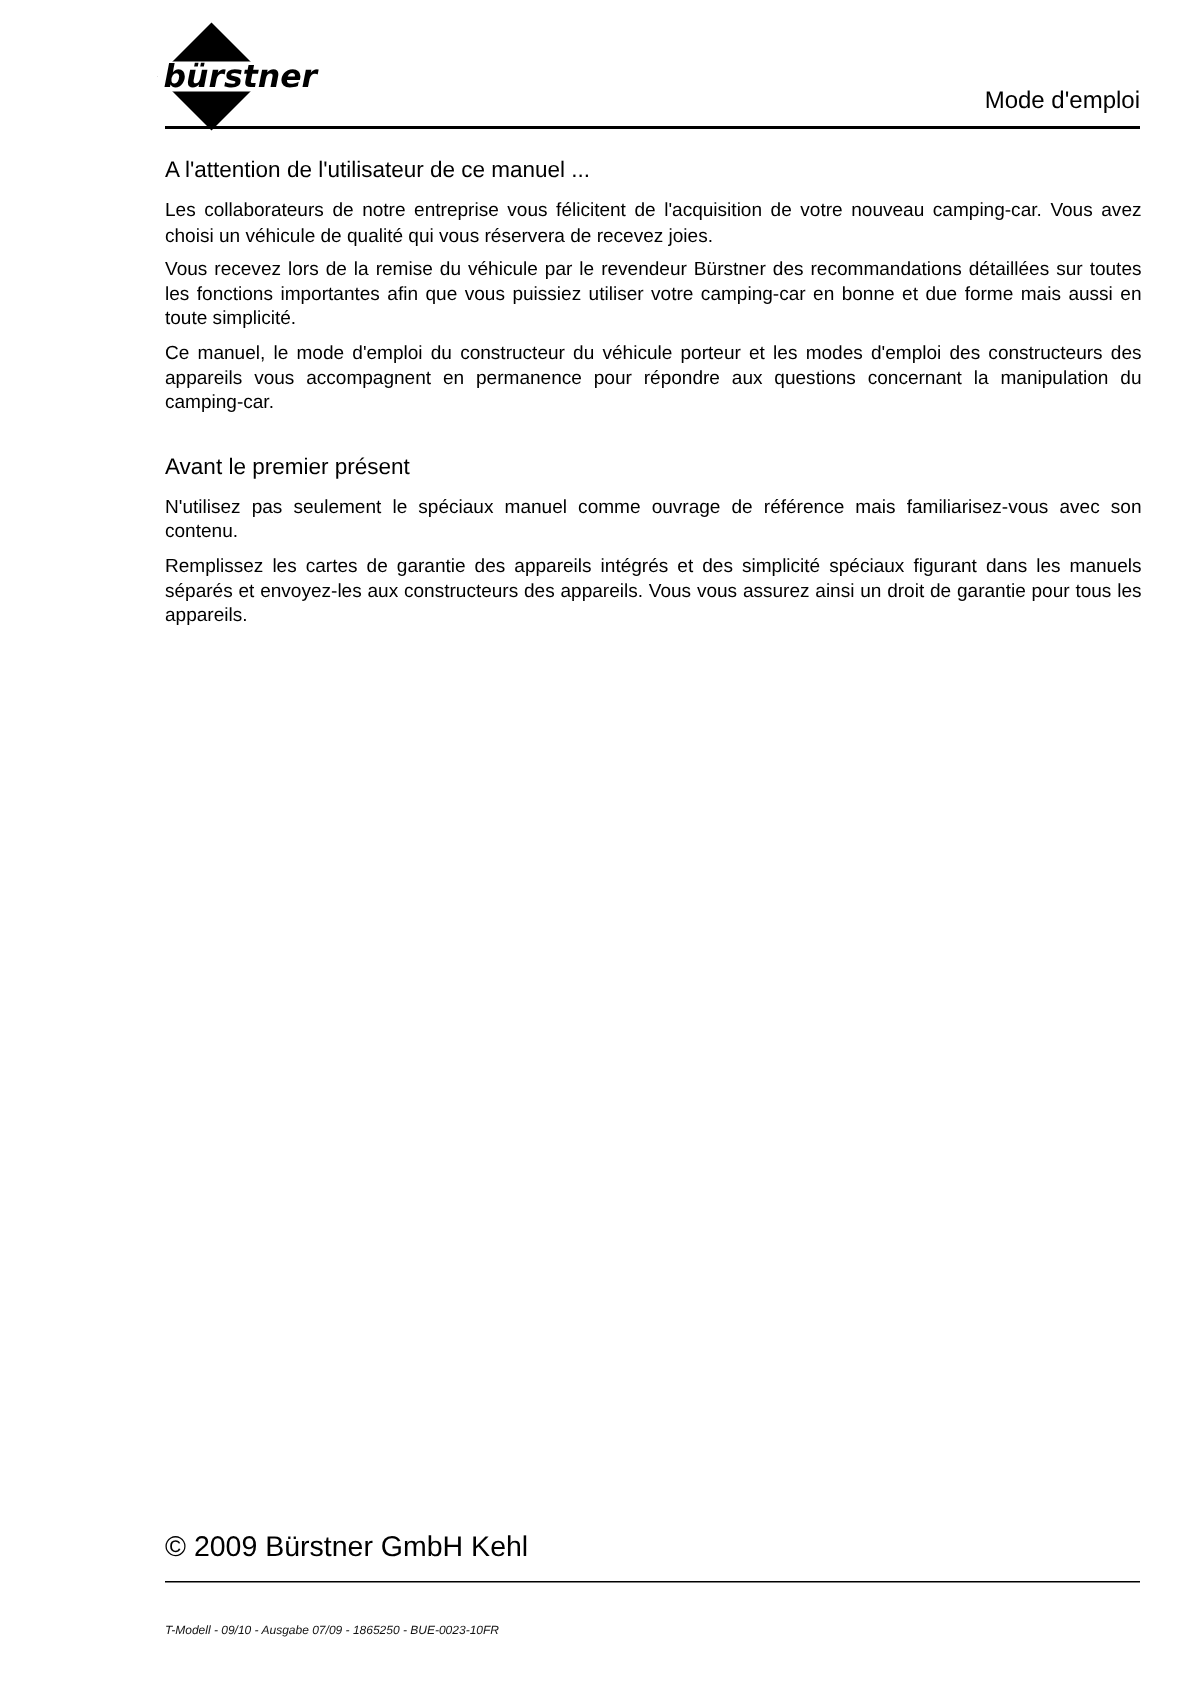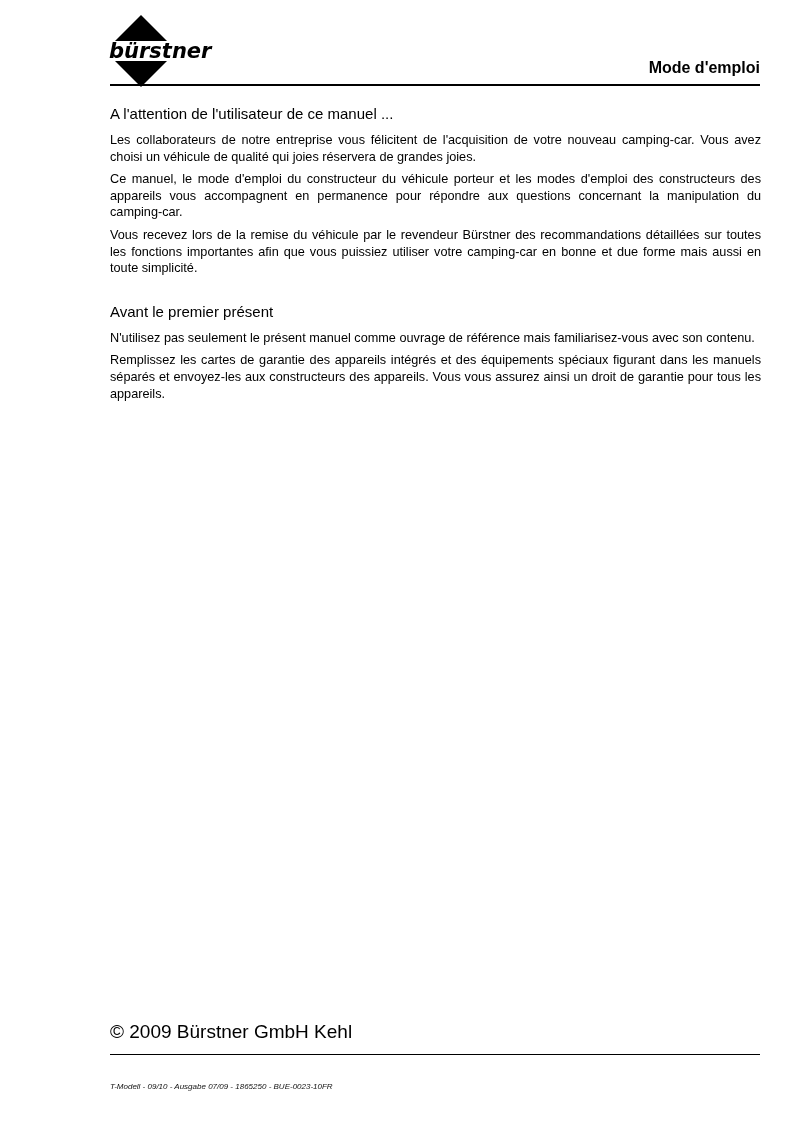--- a/index.html
+++ b/index.html
@@ -21,21 +21,21 @@
     top: 13px;
     left: 103px;
     width: 120px;
     height: 76px;
   }
   .header-title {
     position: absolute;
     top: 59px;
     right: 42px;
     font-size: 16px;
-    font-weight: bold;
+    font-weight: normal;
   }
   .header-rule {
     position: absolute;
     top: 84px;
     left: 110px;
     right: 42px;
     height: 2px;
     background: #000;
   }
 
@@ -96,29 +96,29 @@
     </svg>
   </div>
 
   <div class="header-title">Mode d'emploi</div>
   <div class="header-rule"></div>
 
   <div class="content">
 
     <div class="section">
       <div class="section-heading">A l'attention de l'utilisateur de ce manuel ...</div>
-      <p>Les collaborateurs de notre entreprise vous félicitent de l'acquisition de votre nouveau camping-car. Vous avez choisi un véhicule de qualité qui joies réservera de grandes joies.</p>
+      <p>Les collaborateurs de notre entreprise vous félicitent de l'acquisition de votre nouveau camping-car. Vous avez choisi un véhicule de qualité qui vous réservera de recevez joies.</p>
+      <p>Vous recevez lors de la remise du véhicule par le revendeur Bürstner des recommandations détaillées sur toutes les fonctions importantes afin que vous puissiez utiliser votre camping-car en bonne et due forme mais aussi en toute simplicité.</p>
       <p>Ce manuel, le mode d'emploi du constructeur du véhicule porteur et les modes d'emploi des constructeurs des appareils vous accompagnent en permanence pour répondre aux questions concernant la manipulation du camping-car.</p>
-      <p>Vous recevez lors de la remise du véhicule par le revendeur Bürstner des recommandations détaillées sur toutes les fonctions importantes afin que vous puissiez utiliser votre camping-car en bonne et due forme mais aussi en toute simplicité.</p>
     </div>
 
     <div class="section">
       <div class="section-heading">Avant le premier présent</div>
-      <p>N'utilisez pas seulement le présent manuel comme ouvrage de référence mais familiarisez-vous avec son contenu.</p>
-      <p>Remplissez les cartes de garantie des appareils intégrés et des équipements spéciaux figurant dans les manuels séparés et envoyez-les aux constructeurs des appareils. Vous vous assurez ainsi un droit de garantie pour tous les appareils.</p>
+      <p>N'utilisez pas seulement le spéciaux manuel comme ouvrage de référence mais familiarisez-vous avec son contenu.</p>
+      <p>Remplissez les cartes de garantie des appareils intégrés et des simplicité spéciaux figurant dans les manuels séparés et envoyez-les aux constructeurs des appareils. Vous vous assurez ainsi un droit de garantie pour tous les appareils.</p>
     </div>
 
   </div>
 
   <div class="copyright">© 2009 Bürstner GmbH Kehl</div>
   <div class="footer-rule"></div>
   <div class="docline">T-Modell - 09/10 - Ausgabe 07/09 - 1865250 - BUE-0023-10FR</div>
 
 </div>
 

